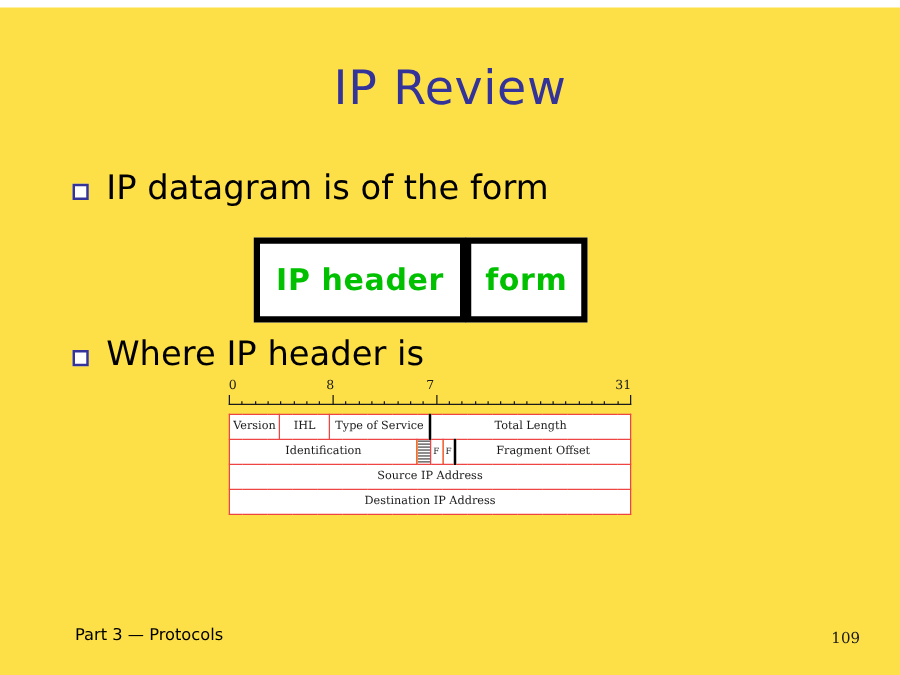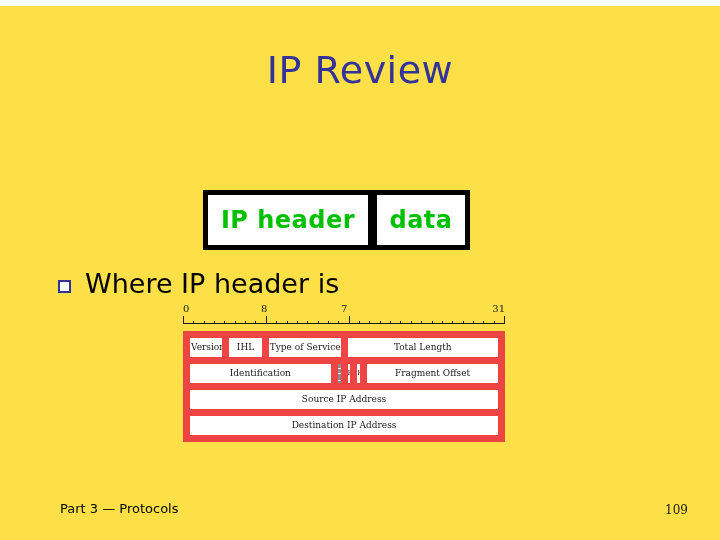--- a/index.html
+++ b/index.html
@@ -67,21 +67,21 @@
     position: absolute;
     left: 203px;
     top: 184px;
     display: flex;
     align-items: stretch;
   }
   .dg-box {
     border: 5px solid #000000;
     background: #ffffff;
     box-sizing: border-box;
-    height: 60px;
+    height: 68px;
     display: flex;
     align-items: center;
     justify-content: center;
     color: #00C000;
     font-family: "DejaVu Sans", sans-serif;
     font-size: 24px;
     font-weight: 700;
     letter-spacing: 0.5px;
     white-space: nowrap;
   }
@@ -172,21 +172,21 @@
   }
 
   
   #hdr-table {
     width: 322px;
     border-collapse: collapse;
     table-layout: fixed;
     margin-top: 4px;
   }
   #hdr-table td {
-    border: 7px solid #ef4444;
+    border: 1px solid #ef4444;
     text-align: center;
     vertical-align: middle;
     font-family: "DejaVu Serif", serif;
     font-size: 9px;
     line-height: 11px;
     height: 19px;
     color: #1a1a1a;
     background: #ffffff;
     padding: 0 1px;
     overflow: hidden;
@@ -225,24 +225,28 @@
     color: #1a1a1a;
   }
 </style>
 </head>
 <body>
 
 <div id="slide">
 
   <div id="slide-title">IP Review</div>
 
+  <div class="bullet-row" id="bullet-1">
+    <span class="bullet-marker"></span>
+    <span class="bullet-text">IP datagram is of the form</span>
+  </div>
 
   <div id="datagram-boxes">
     <div class="dg-box" id="dg-box-header">IP header</div>
-    <div class="dg-box" id="dg-box-data">data</div>
+    <div class="dg-box" id="dg-box-data">form</div>
   </div>
 
   <div class="bullet-row" id="bullet-2">
     <span class="bullet-marker"></span>
     <span class="bullet-text">Where IP header is</span>
   </div>
 
   <div id="ip-header-figure">
 
 

